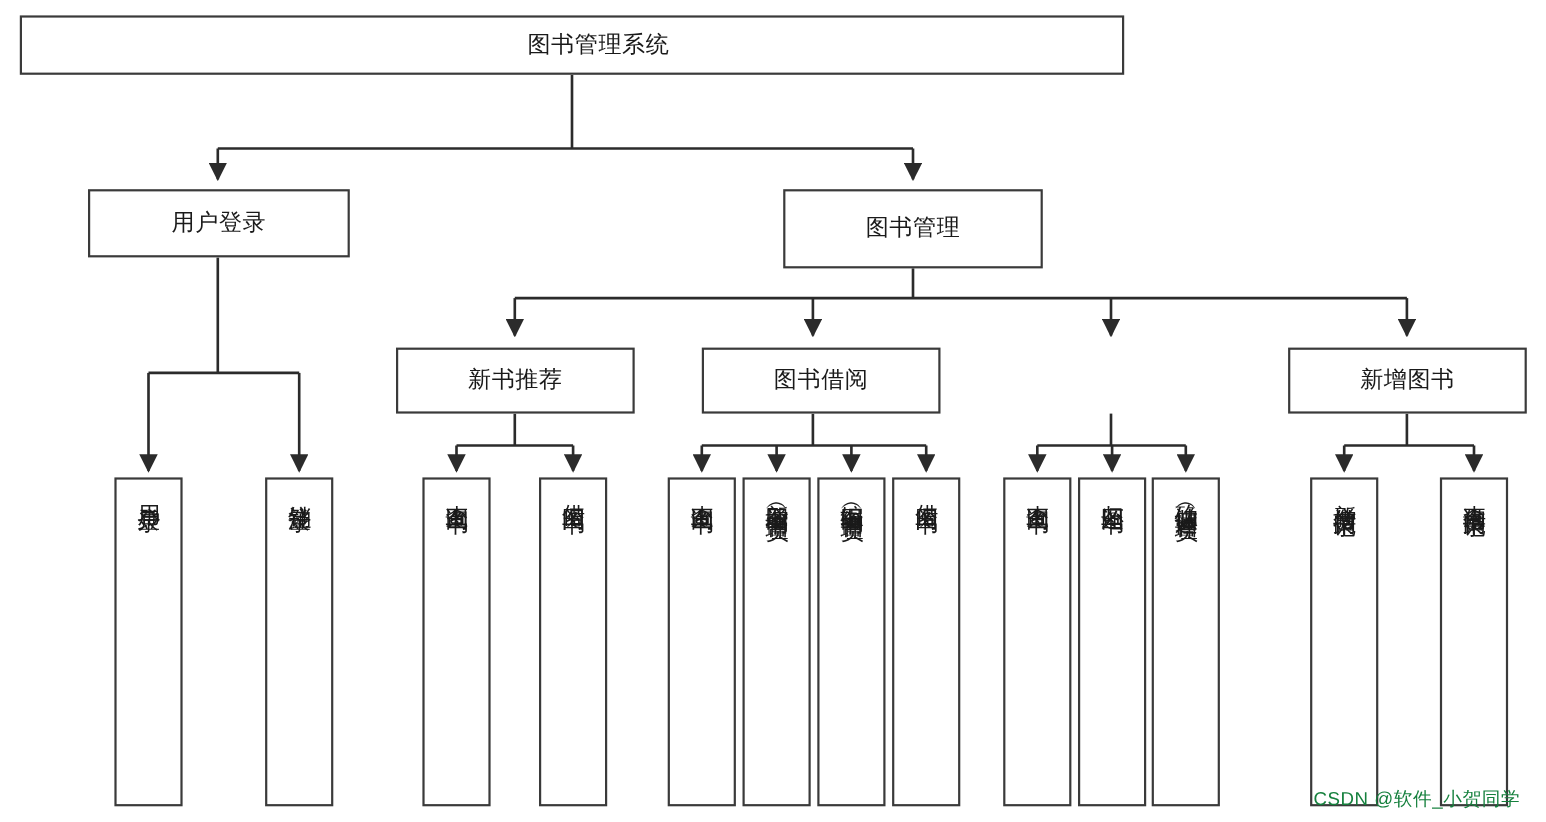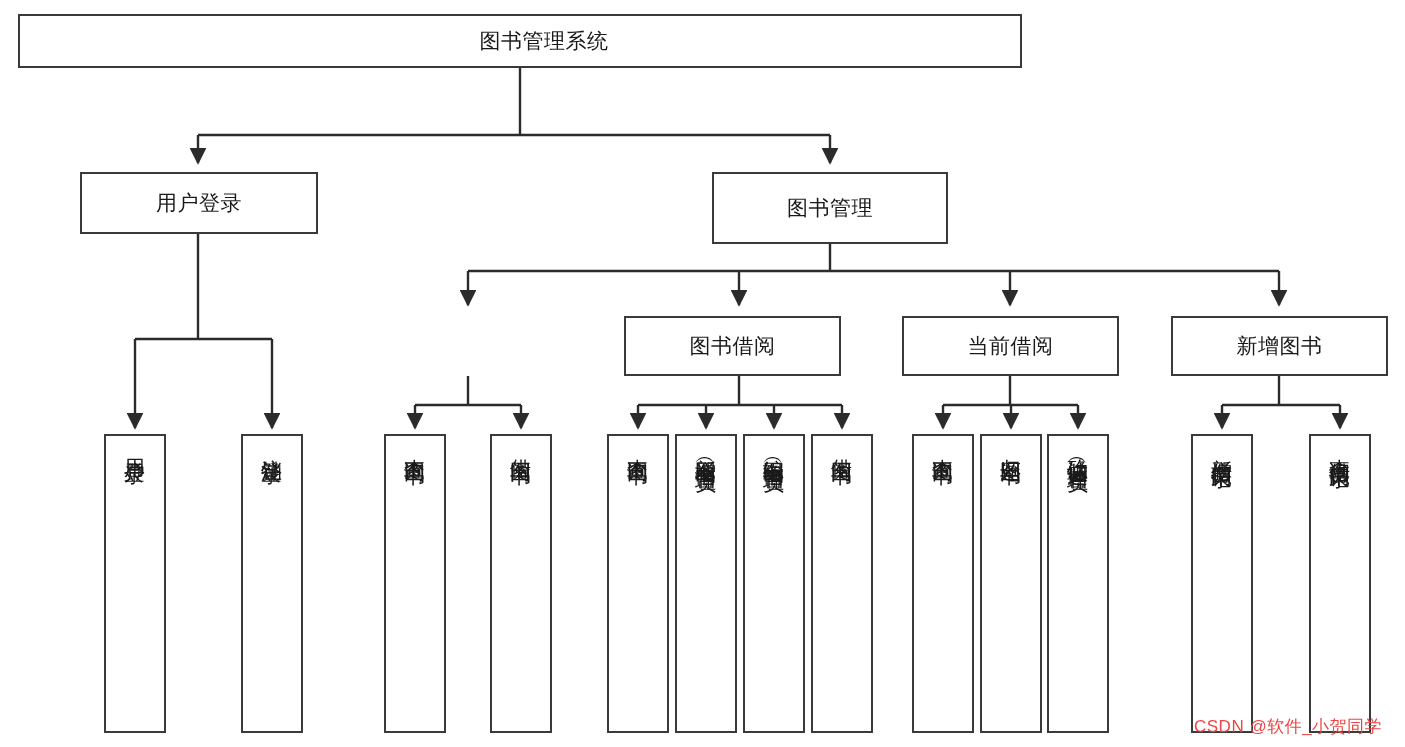--- a/index.html
+++ b/index.html
@@ -52,21 +52,21 @@
   .node.vert .label {
     writing-mode: vertical-rl;
     text-orientation: upright;
     font-size: 21px;
     letter-spacing: 2px;
     line-height: 1;
   }
   .watermark {
     position: absolute;
     font-size: 17px;
-    color: #ef4444;
+    color: #15803d;
     white-space: nowrap;
     letter-spacing: 0.5px;
   }
 </style>
 </head>
 <body>
 
 <div id="canvas">
 
   <svg id="wires" viewBox="0 0 1405 747" width="1405" height="747">
@@ -124,28 +124,28 @@
   </div>
 
   <div class="node horiz" style="left:80px; top:172px; width:238px; height:62px;">
     <span class="label">用户登录</span>
   </div>
 
   <div class="node horiz" style="left:712px; top:172px; width:236px; height:72px;">
     <span class="label">图书管理</span>
   </div>
 
+  <div class="node horiz" style="left:360px; top:316px; width:217px; height:60px;">
+    <span class="label">新书推荐</span>
+  </div>
 
-  <div class="node horiz" style="left:624px; top:316px; width:217px; height:60px;">
+  <div class="node horiz" style="left:638px; top:316px; width:217px; height:60px;">
     <span class="label">图书借阅</span>
   </div>
 
-  <div class="node horiz" style="left:902px; top:316px; width:217px; height:60px;">
-    <span class="label">当前借阅</span>
-  </div>
 
   <div class="node horiz" style="left:1171px; top:316px; width:217px; height:60px;">
     <span class="label">新增图书</span>
   </div>
 
   <div class="node vert" style="left:104px; top:434px; width:62px; height:299px;">
     <span class="label">用户登录</span>
   </div>
   <div class="node vert" style="left:241px; top:434px; width:62px; height:299px;">
     <span class="label">注销登录</span>

